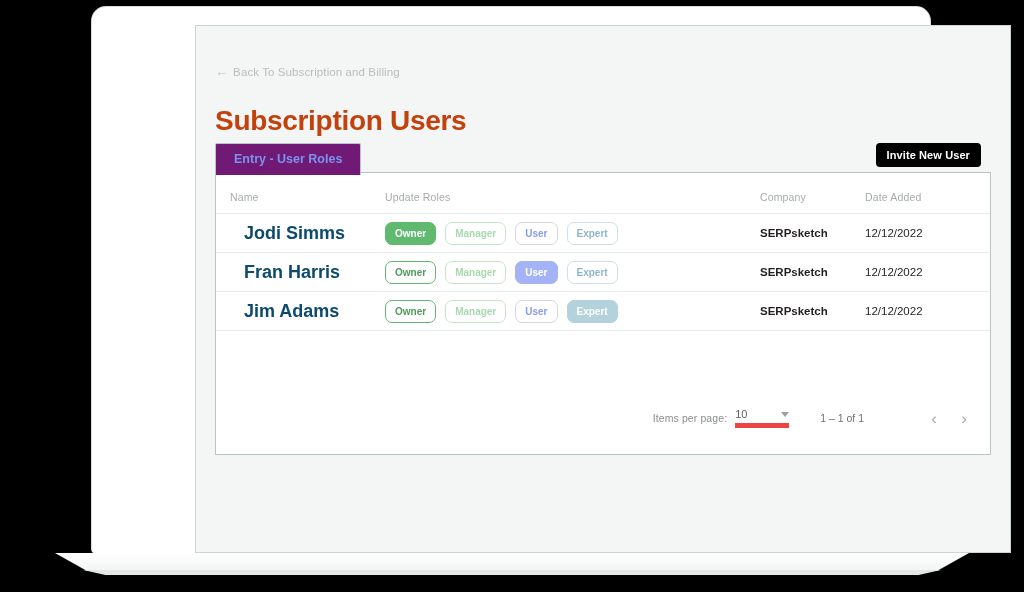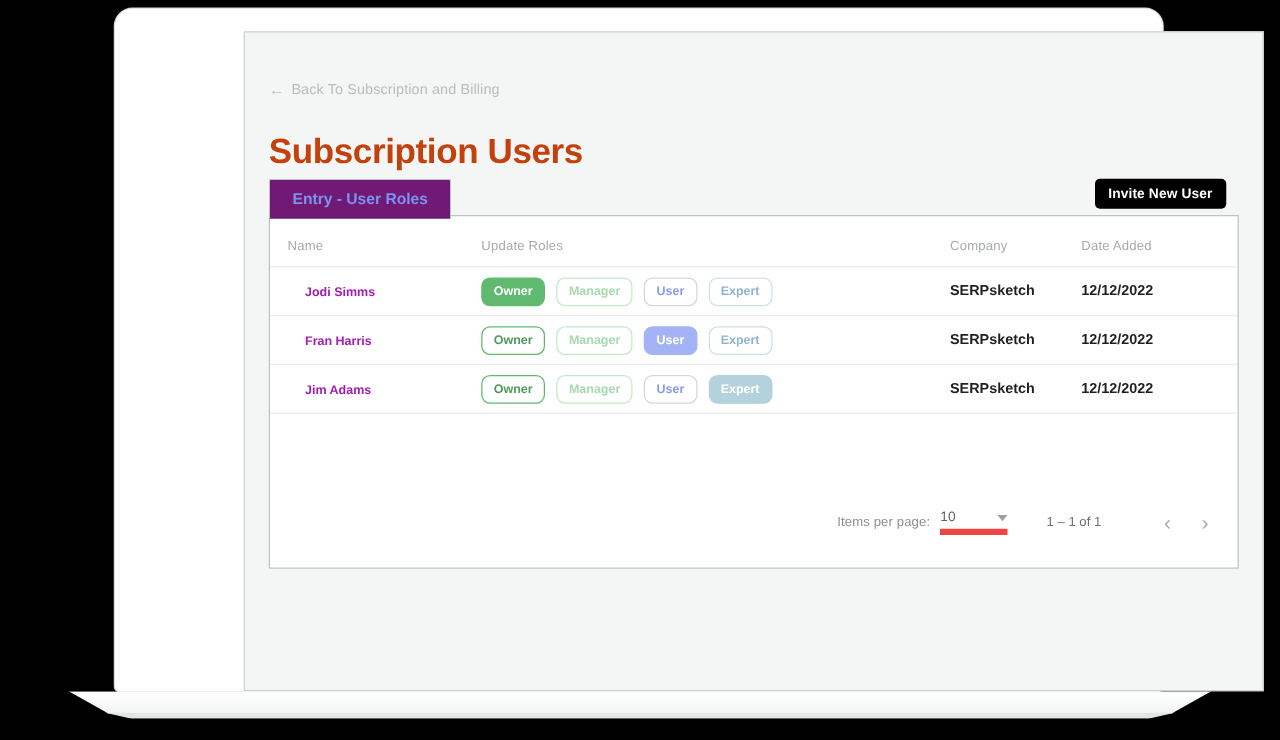--- a/index.html
+++ b/index.html
@@ -184,33 +184,33 @@
   }
   #users-table tbody tr:last-child td {
     border-bottom: 1px solid #e9ecec;
   }
   .col-name { width: 155px; padding-left: 14px !important; }
   .col-roles { width: 375px; }
   .col-company { width: 105px; }
   .col-date { width: auto; }
 
   .cell-name {
-    font-size: 10px;
-    font-weight: 700;
-    color: #a21caf;
+    font-size: 18px;
+    font-weight: 700;
+    color: #0c4a6e;
     padding-left: 14px;
   }
   .cell-company {
     font-size: 11.5px;
     font-weight: 700;
     color: #231f20;
   }
   .cell-date {
     font-size: 11.5px;
-    font-weight: 700;
+    font-weight: 400;
     color: #231f20;
   }
 
   
   .roles-group {
     display: flex;
     align-items: center;
     gap: 9px;
   }
   .role-chip {
@@ -263,21 +263,21 @@
     cursor: pointer;
   }
   #page-size-value { color: #5f6365; font-size: 11px; }
   #page-size-caret {
     width: 0; height: 0;
     border-left: 4.5px solid transparent;
     border-right: 4.5px solid transparent;
     border-top: 5px solid #9b9fa1;
   }
   #range-label {
-    margin-right: 41px;
+    margin-right: 58px;
     color: #6c7072;
     font-size: 10.5px;
   }
   .page-nav-btn {
     width: 24px;
     height: 24px;
     display: flex;
     align-items: center;
     justify-content: center;
     color: #a9adaf;

